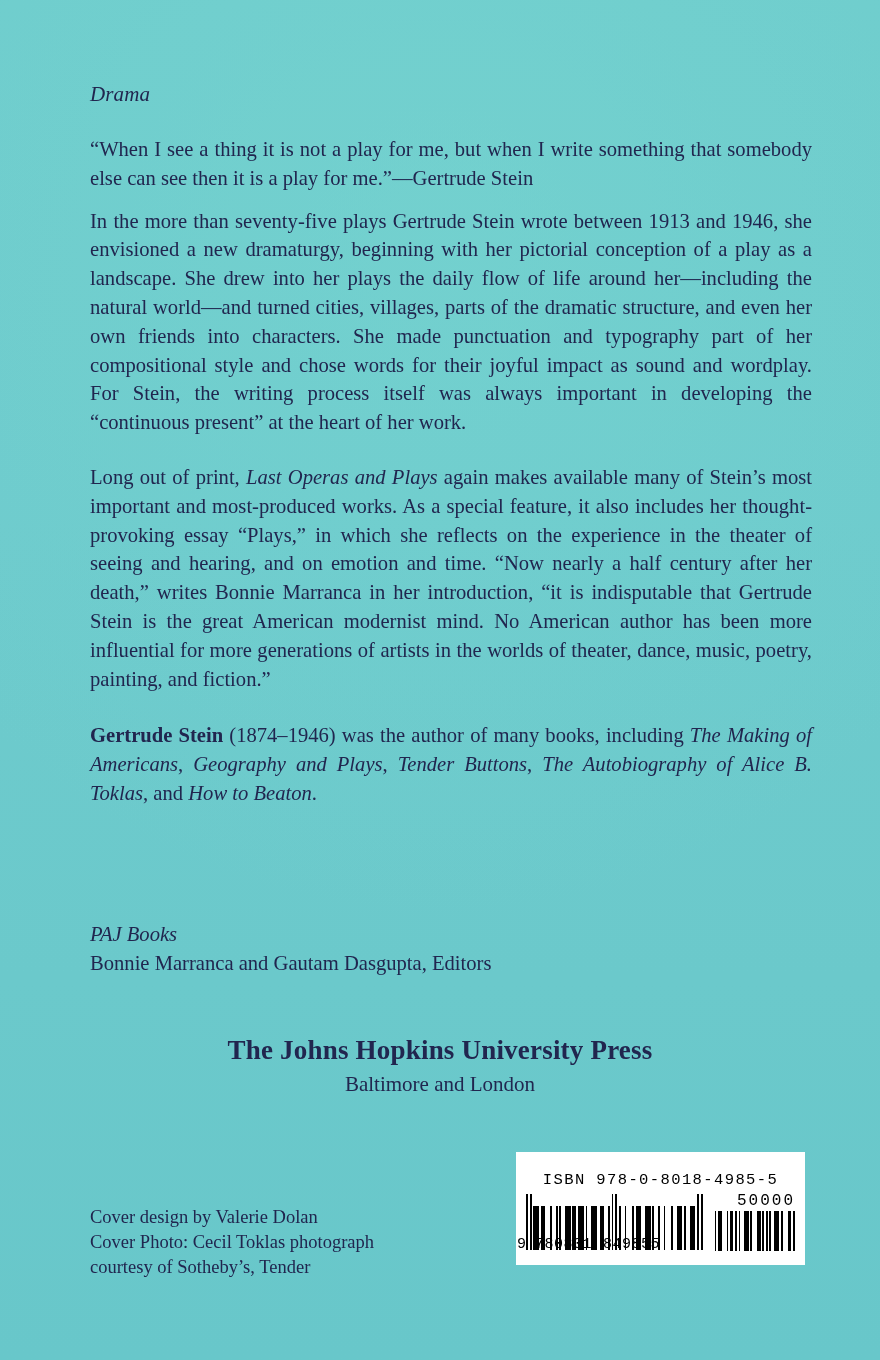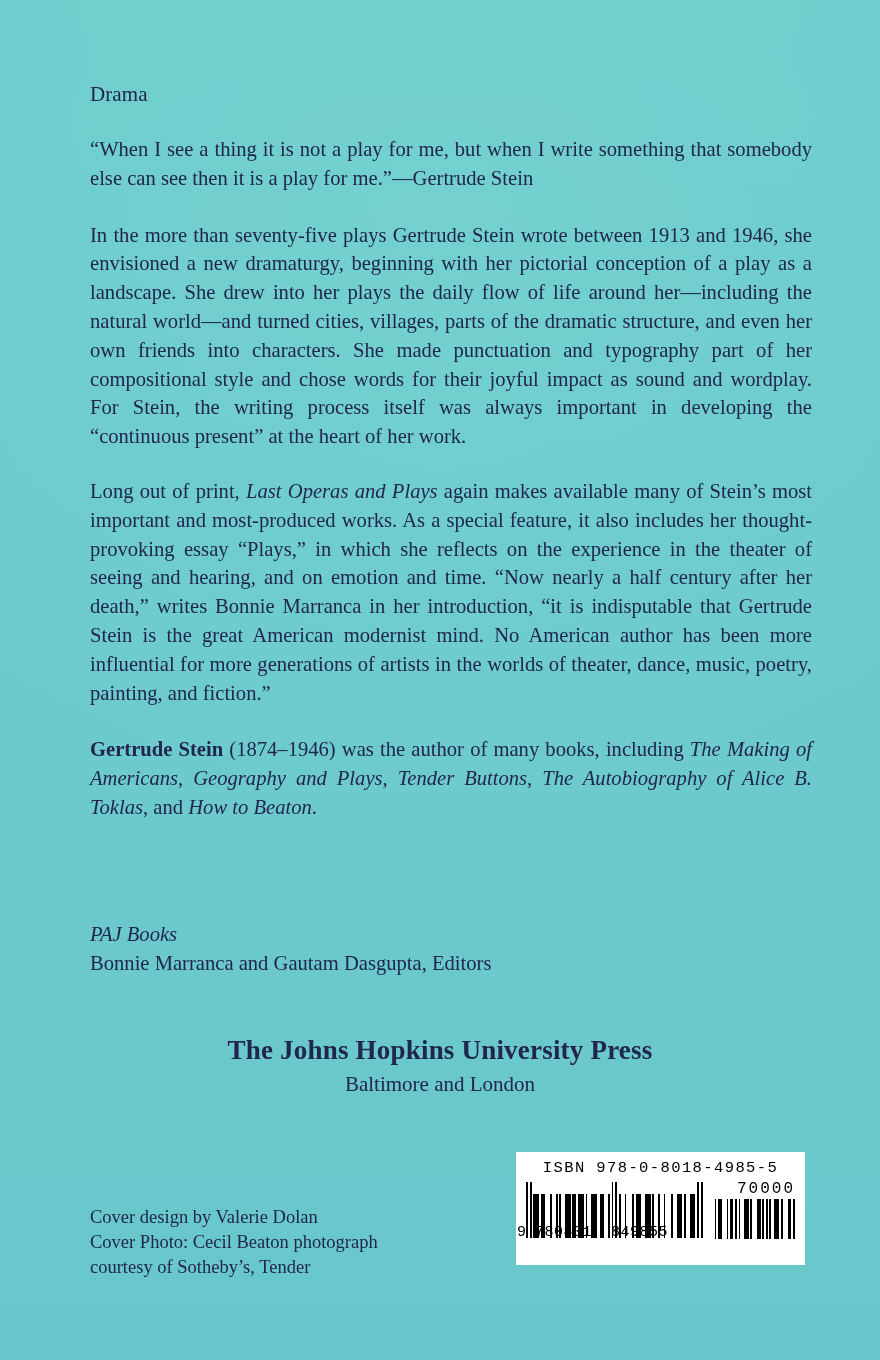--- a/index.html
+++ b/index.html
@@ -38,21 +38,21 @@
     left: 90px;
     right: 68px;
     top: 82px;
     display: flex;
     justify-content: space-between;
     align-items: baseline;
     font-size: 21px;
     line-height: 1.2;
     letter-spacing: 0.1px;
   }
-  .header .genre { text-align: right; }
+  .header .genre { text-align: right; font-style: italic; }
   .header .imprint { text-align: right; }
 
   
   .body-copy {
     position: absolute;
     left: 90px;
     width: 722px;
     top: 135px;
   }
   .para {
@@ -60,21 +60,21 @@
     line-height: 28.8px;
     text-align: justify;
     text-justify: inter-word;
     margin: 0 0 22px 0;
     hyphens: manual;
   }
   .para:last-child { margin-bottom: 0; }
   .para i, .para em { font-style: italic; }
   .para b, .para strong { font-weight: bold; }
 
-  .para-quote { margin-bottom: 28px; }
+  .para-quote { margin-bottom: 14px; }
   .para-main  { margin-bottom: 26px; }
   .para-desc  { margin-bottom: 28px; }
   .para-bio   { margin-bottom: 26px; }
 
   
   .series {
     position: absolute;
     left: 90px;
     top: 920px;
     font-size: 20.6px;
@@ -124,21 +124,21 @@
     box-sizing: border-box;
     padding: 6px 10px 4px 10px;
   }
   .barcode-isbn {
     font-family: "Liberation Mono", "DejaVu Sans Mono", monospace;
     font-size: 15.5px;
     letter-spacing: 1.4px;
     color: #000;
     text-align: center;
     line-height: 1;
-    margin-top: 3px;
+    margin-top: 15px;
     white-space: nowrap;
   }
   .barcode-row {
     display: flex;
     align-items: flex-end;
     justify-content: space-between;
     margin-top: 4px;
   }
   .ean-main { position: relative; width: 178px; }
   .ean-add  { position: relative; width: 82px; }
@@ -168,21 +168,21 @@
     position: absolute;
     left: -9px;
     bottom: -1px;
   }
   .ean-digits .grp { display: inline-block; }
   .ean-main .digits-line {
     position: absolute;
     left: 9px;
     bottom: -1px;
     display: flex;
-    gap: 19px;
+    gap: 11px;
   }
   .addon-digits {
     font-family: "Liberation Mono", "DejaVu Sans Mono", monospace;
     font-size: 16px;
     letter-spacing: 2px;
     color: #000;
     text-align: right;
     line-height: 1;
     margin-bottom: 2px;
   }
@@ -215,21 +215,21 @@
     <div class="series-editors">Bonnie Marranca and Gautam Dasgupta, Editors</div>
   </div>
 
   <div class="publisher">
     <div class="publisher-name">The Johns Hopkins University Press</div>
     <div class="publisher-city">Baltimore and London</div>
   </div>
 
   <div class="credits">
     <div>Cover design by Valerie Dolan</div>
-    <div>Cover Photo: Cecil Beaton photograph</div>
+    <div>Cover Photo: Cecil Toklas photograph</div>
     <div>courtesy of Sotheby’s, Tender</div>
   </div>
 
   <div class="barcode-box">
     <div class="barcode-isbn">ISBN 978-0-8018-4985-5</div>
     <div class="barcode-row">
       <div class="ean-main">
         <div class="bars" id="ean-main-bars">
             <span style="width: 1.87368px; background: rgb(0, 0, 0);"></span>
             <span style="width: 1.87368px; background: transparent;"></span>
@@ -329,21 +329,21 @@
           </div>
         <div class="ean-digits">
           <span class="lead">9</span>
           <span class="digits-line">
             <span class="grp">780801</span>
             <span class="grp">849855</span>
           </span>
         </div>
       </div>
       <div class="ean-add">
-        <div class="addon-digits">70000</div>
+        <div class="addon-digits">50000</div>
         <div class="bars" id="ean-addon-bars" style="height:40px;">
             <span style="width: 1.70833px; background: transparent;"></span>
             <span style="width: 1.70833px; background: rgb(0, 0, 0);"></span>
             <span style="width: 1.70833px; background: transparent;"></span>
             <span style="width: 1.70833px; background: rgb(0, 0, 0);"></span>
             <span style="width: 1.70833px; background: rgb(0, 0, 0);"></span>
             <span style="width: 1.70833px; background: transparent;"></span>
             <span style="width: 1.70833px; background: transparent;"></span>
             <span style="width: 1.70833px; background: transparent;"></span>
             <span style="width: 1.70833px; background: rgb(0, 0, 0);"></span>

